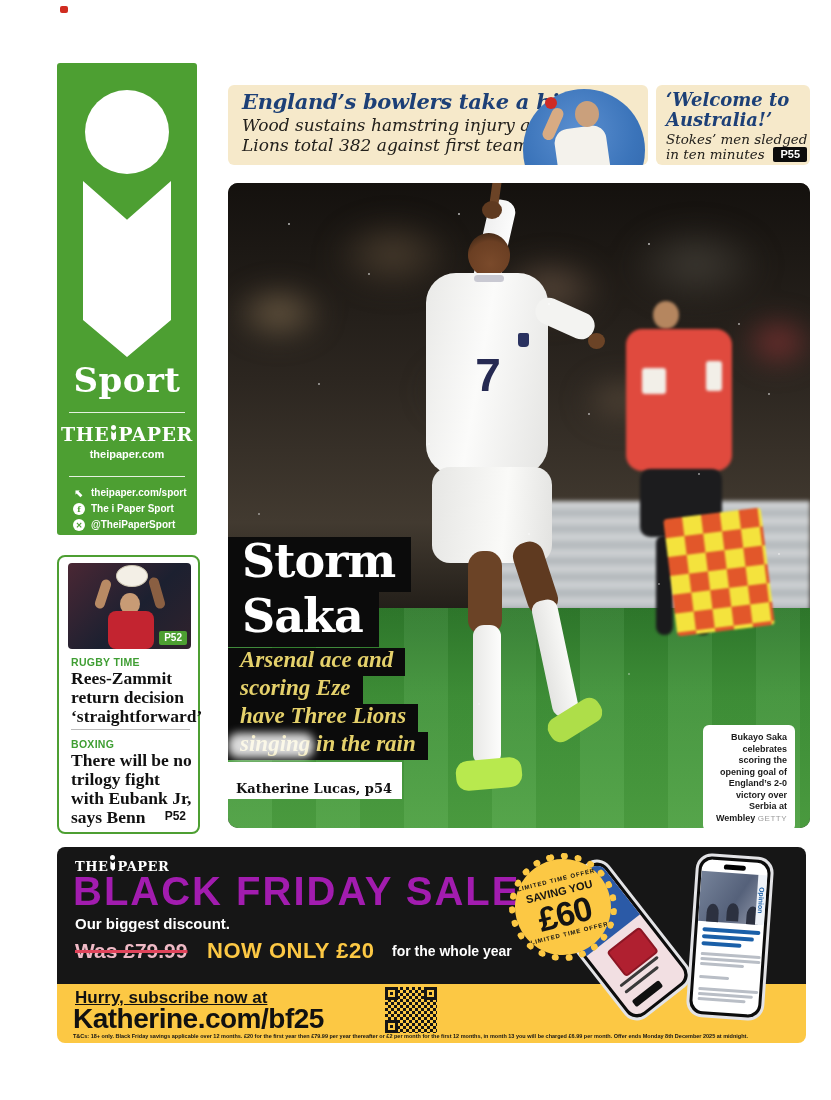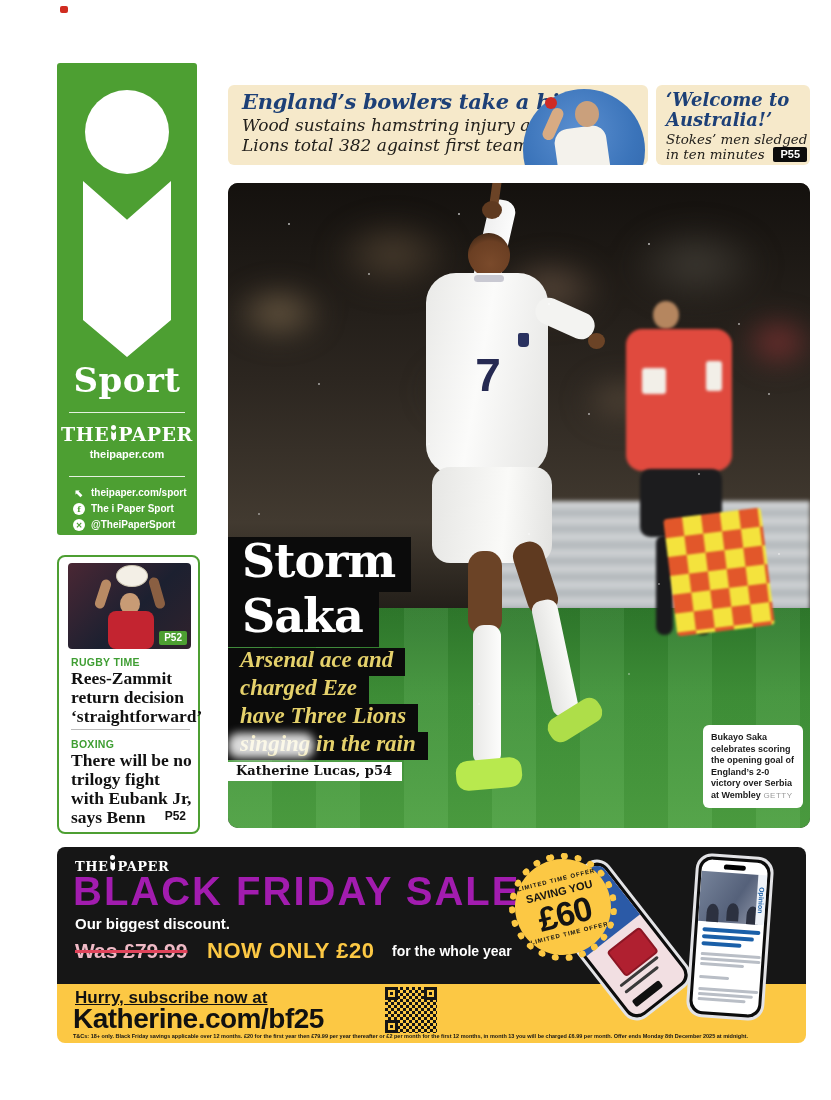--- a/index.html
+++ b/index.html
@@ -126,24 +126,24 @@
       550px 370px 0 rgba(255,255,255,.5),100px 470px 0 rgba(255,255,255,.4),250px 520px 0 rgba(255,255,255,.4),
       400px 490px 0 rgba(255,255,255,.4),520px 550px 0 rgba(255,255,255,.4);}
   
   #headline{left:0;top:354px;}
   .hl-block{display:table;background:#0b0b0b;color:#fff;padding:0 16px 6px 14px;
      font:700 46px/49px "DejaVu Serif",serif;letter-spacing:-1px;}
   #standfirst{left:0;top:465px;}
   .sf-line{display:table;background:#0b0b0b;color:#e5d16b;padding:1px 12px 5px;
      font:italic 700 23px/22px "Liberation Serif",serif;}
   #smudge{left:0;top:550px;width:86px;height:25px;background:#fff;opacity:.85;filter:blur(4px);border-radius:10px;}
-  #byline{left:0;top:579px;display:table;background:#fff;color:#111;padding:1px 10px 2px 8px;
+  #byline{left:0;top:579px;display:table;background:#fff;color:#111;padding:19px 10px 2px 8px;
      font:700 13px/16px "DejaVu Serif",serif;}
-  #caption{left:475px;top:542px;width:100px;background:#fff;border-radius:6px;padding:7px 8px;box-sizing:border-box;
-     font:700 9px/11.5px "Liberation Sans",sans-serif;color:#1a1a1a;}
+  #caption{left:475px;top:542px;width:92px;background:#fff;border-radius:6px;padding:7px 8px;box-sizing:border-box;
+     font:700 9px/11.5px "Liberation Sans",sans-serif;color:#1a1a1a;text-align:right;}
   #caption .credit{font-weight:400;color:#9a9a9a;font-size:8px;letter-spacing:.5px;}
 
   
   #ad{left:57px;top:847px;width:749px;height:196px;border-radius:8px;overflow:visible;}
   #ad-black{left:0;top:0;width:749px;height:137px;background:#161616;border-radius:8px 8px 0 0;}
   #ad-yellow{left:0;top:137px;width:749px;height:59px;background:#fcc844;border-radius:0 0 8px 8px;}
   #ad-brand{left:18px;top:8px;color:#fff;font:700 13px/15px "DejaVu Serif",serif;letter-spacing:.5px;}
   #ad-title{left:16px;top:22px;color:#a21caf;font:800 40px/44px "Liberation Sans",sans-serif;letter-spacing:2px;}
   #ad-sub{left:18px;top:68px;color:#fff;font:700 15px/17px "Liberation Sans",sans-serif;}
   #ad-was{left:18px;top:92px;color:#efbac6;font:700 21px/24px "Liberation Sans",sans-serif;
@@ -292,21 +292,21 @@
     <div class="abs sk-sock2"></div>
     <div class="abs sk-boot2"></div>
     <div class="abs" id="specks"></div>
 
     <div class="abs" id="headline">
       <div class="hl-block">Storm</div>
       <div class="hl-block">Saka</div>
     </div>
     <div class="abs" id="standfirst">
       <div class="sf-line">Arsenal ace and</div>
-      <div class="sf-line">charged Eze</div>
+      <div class="sf-line">scoring Eze</div>
       <div class="sf-line">have Three Lions</div>
       <div class="sf-line">singing in the rain</div>
     </div>
     <div class="abs" id="smudge"></div>
     <div class="abs" id="byline">Katherine Lucas, p54</div>
     <div class="abs" id="caption">
       <span>Bukayo Saka celebrates scoring the opening goal of England’s 2-0 victory over Serbia at Wembley</span>
       <span class="credit">GETTY</span>
     </div>
   </div>

